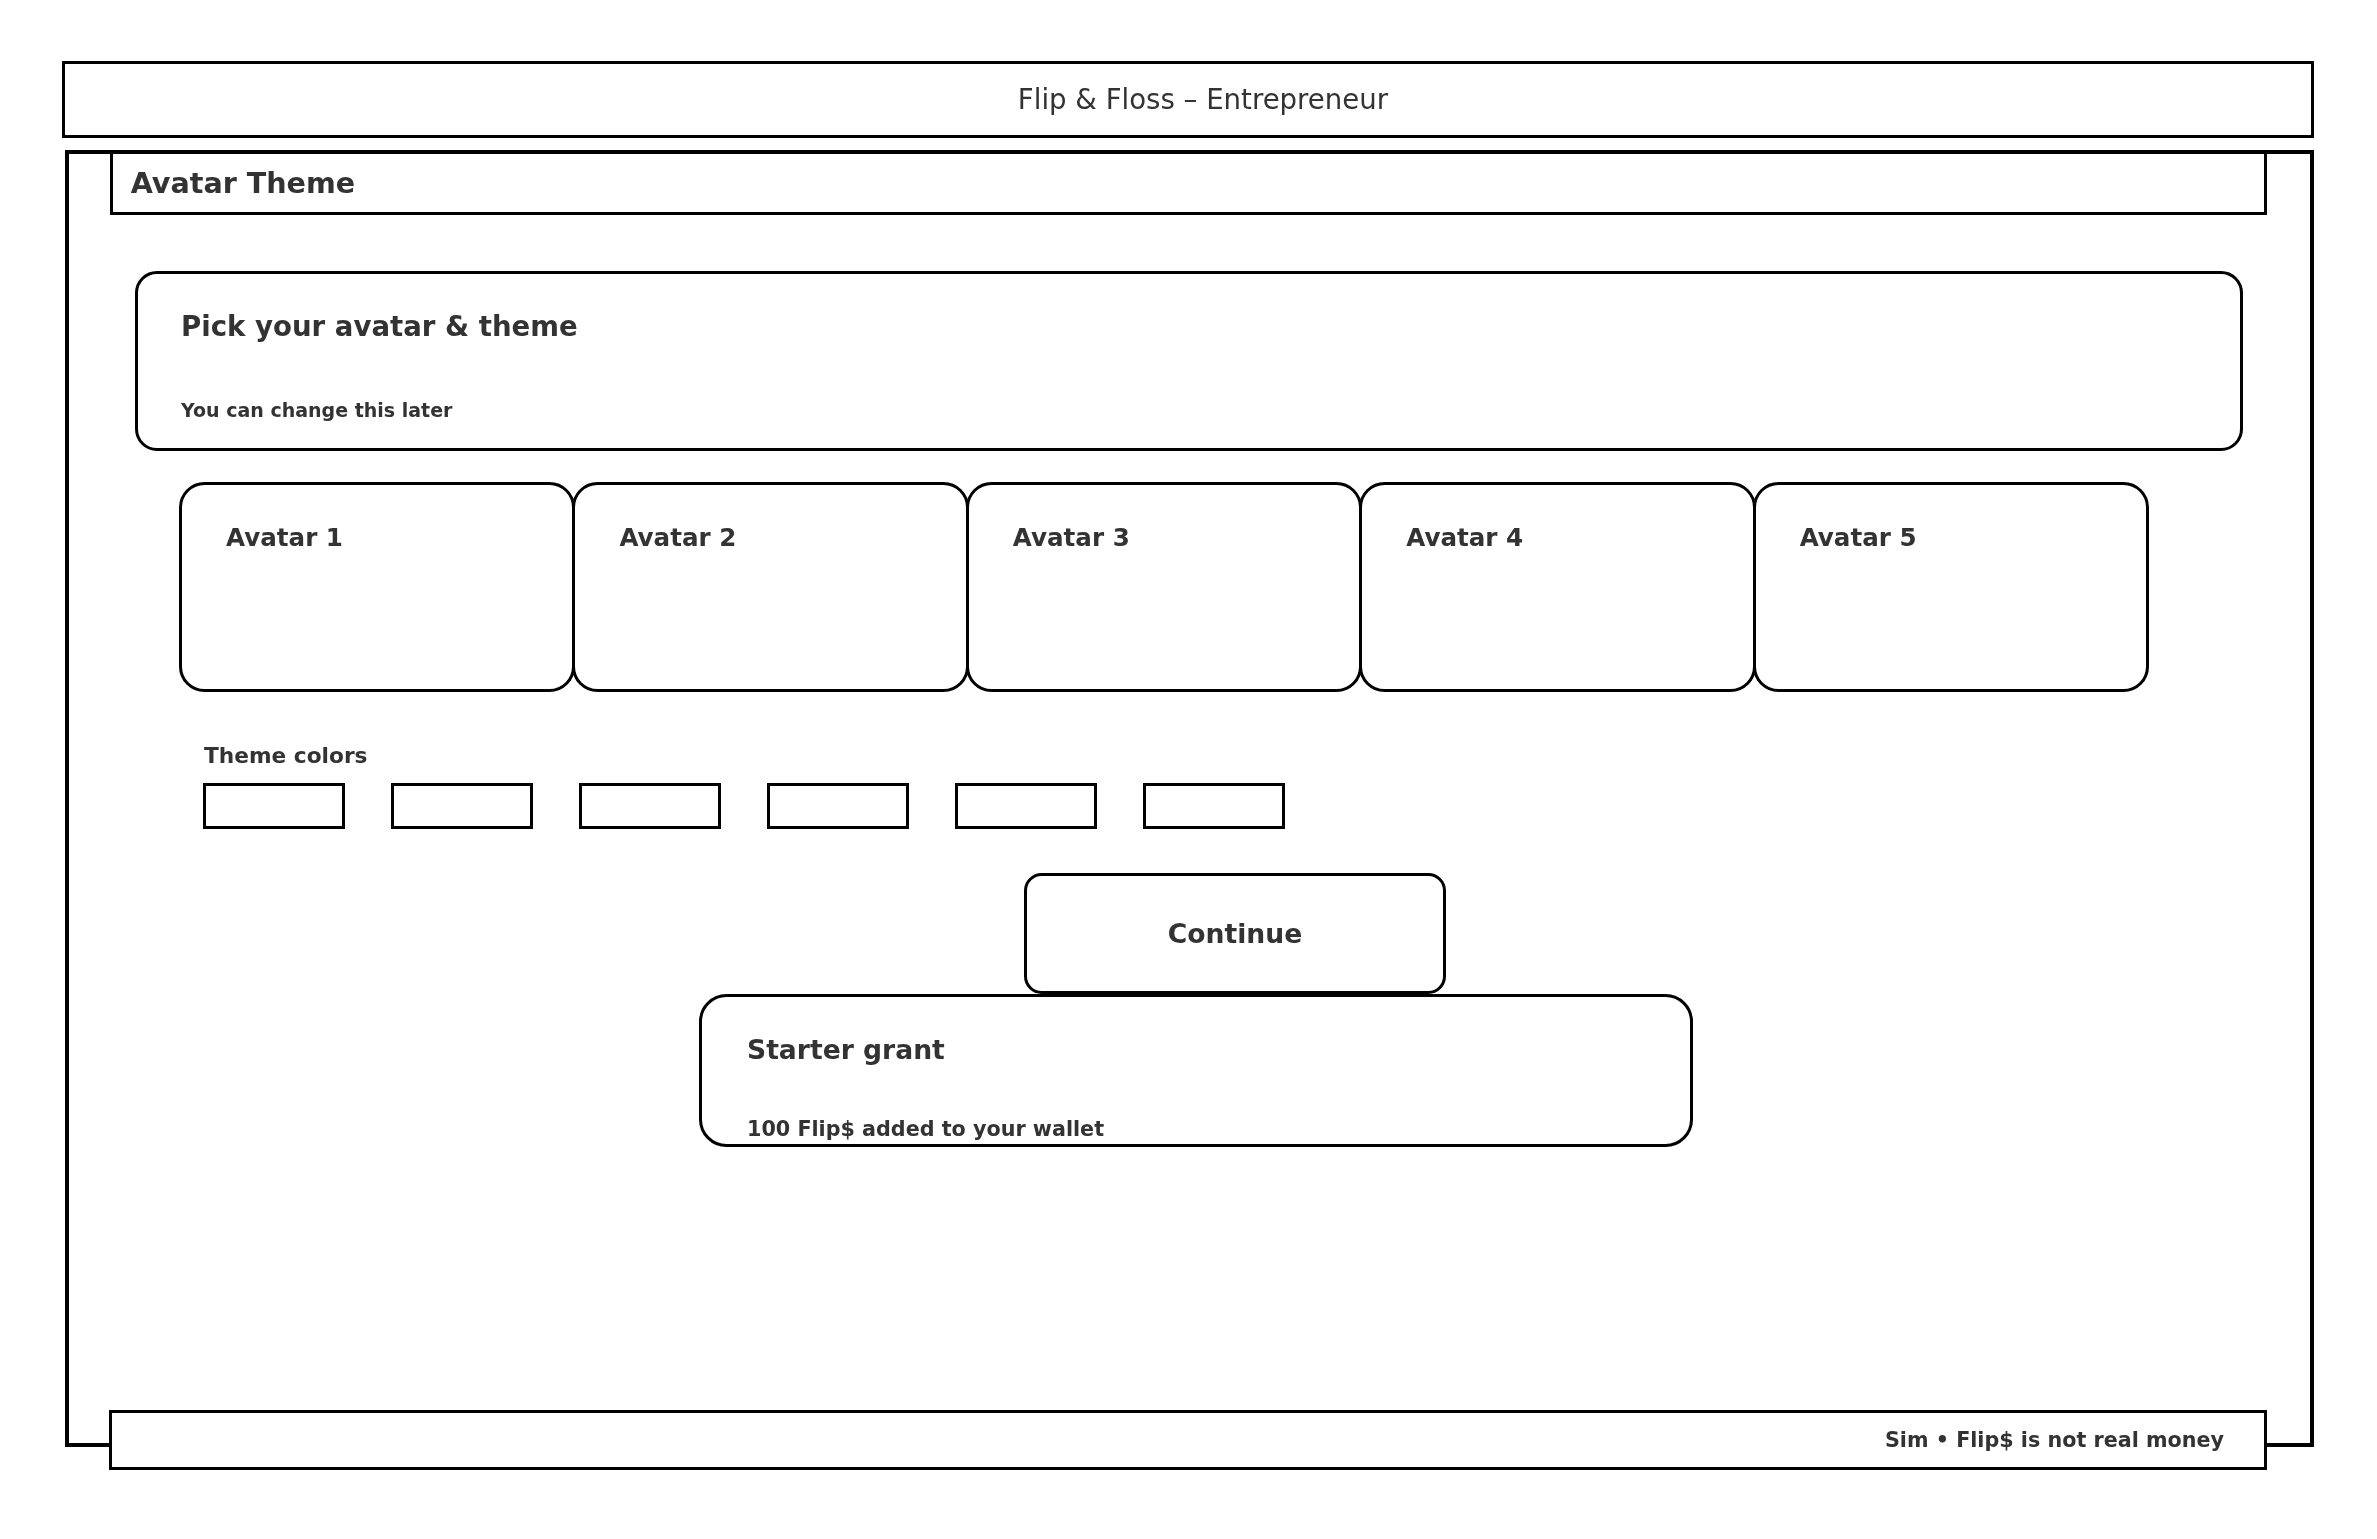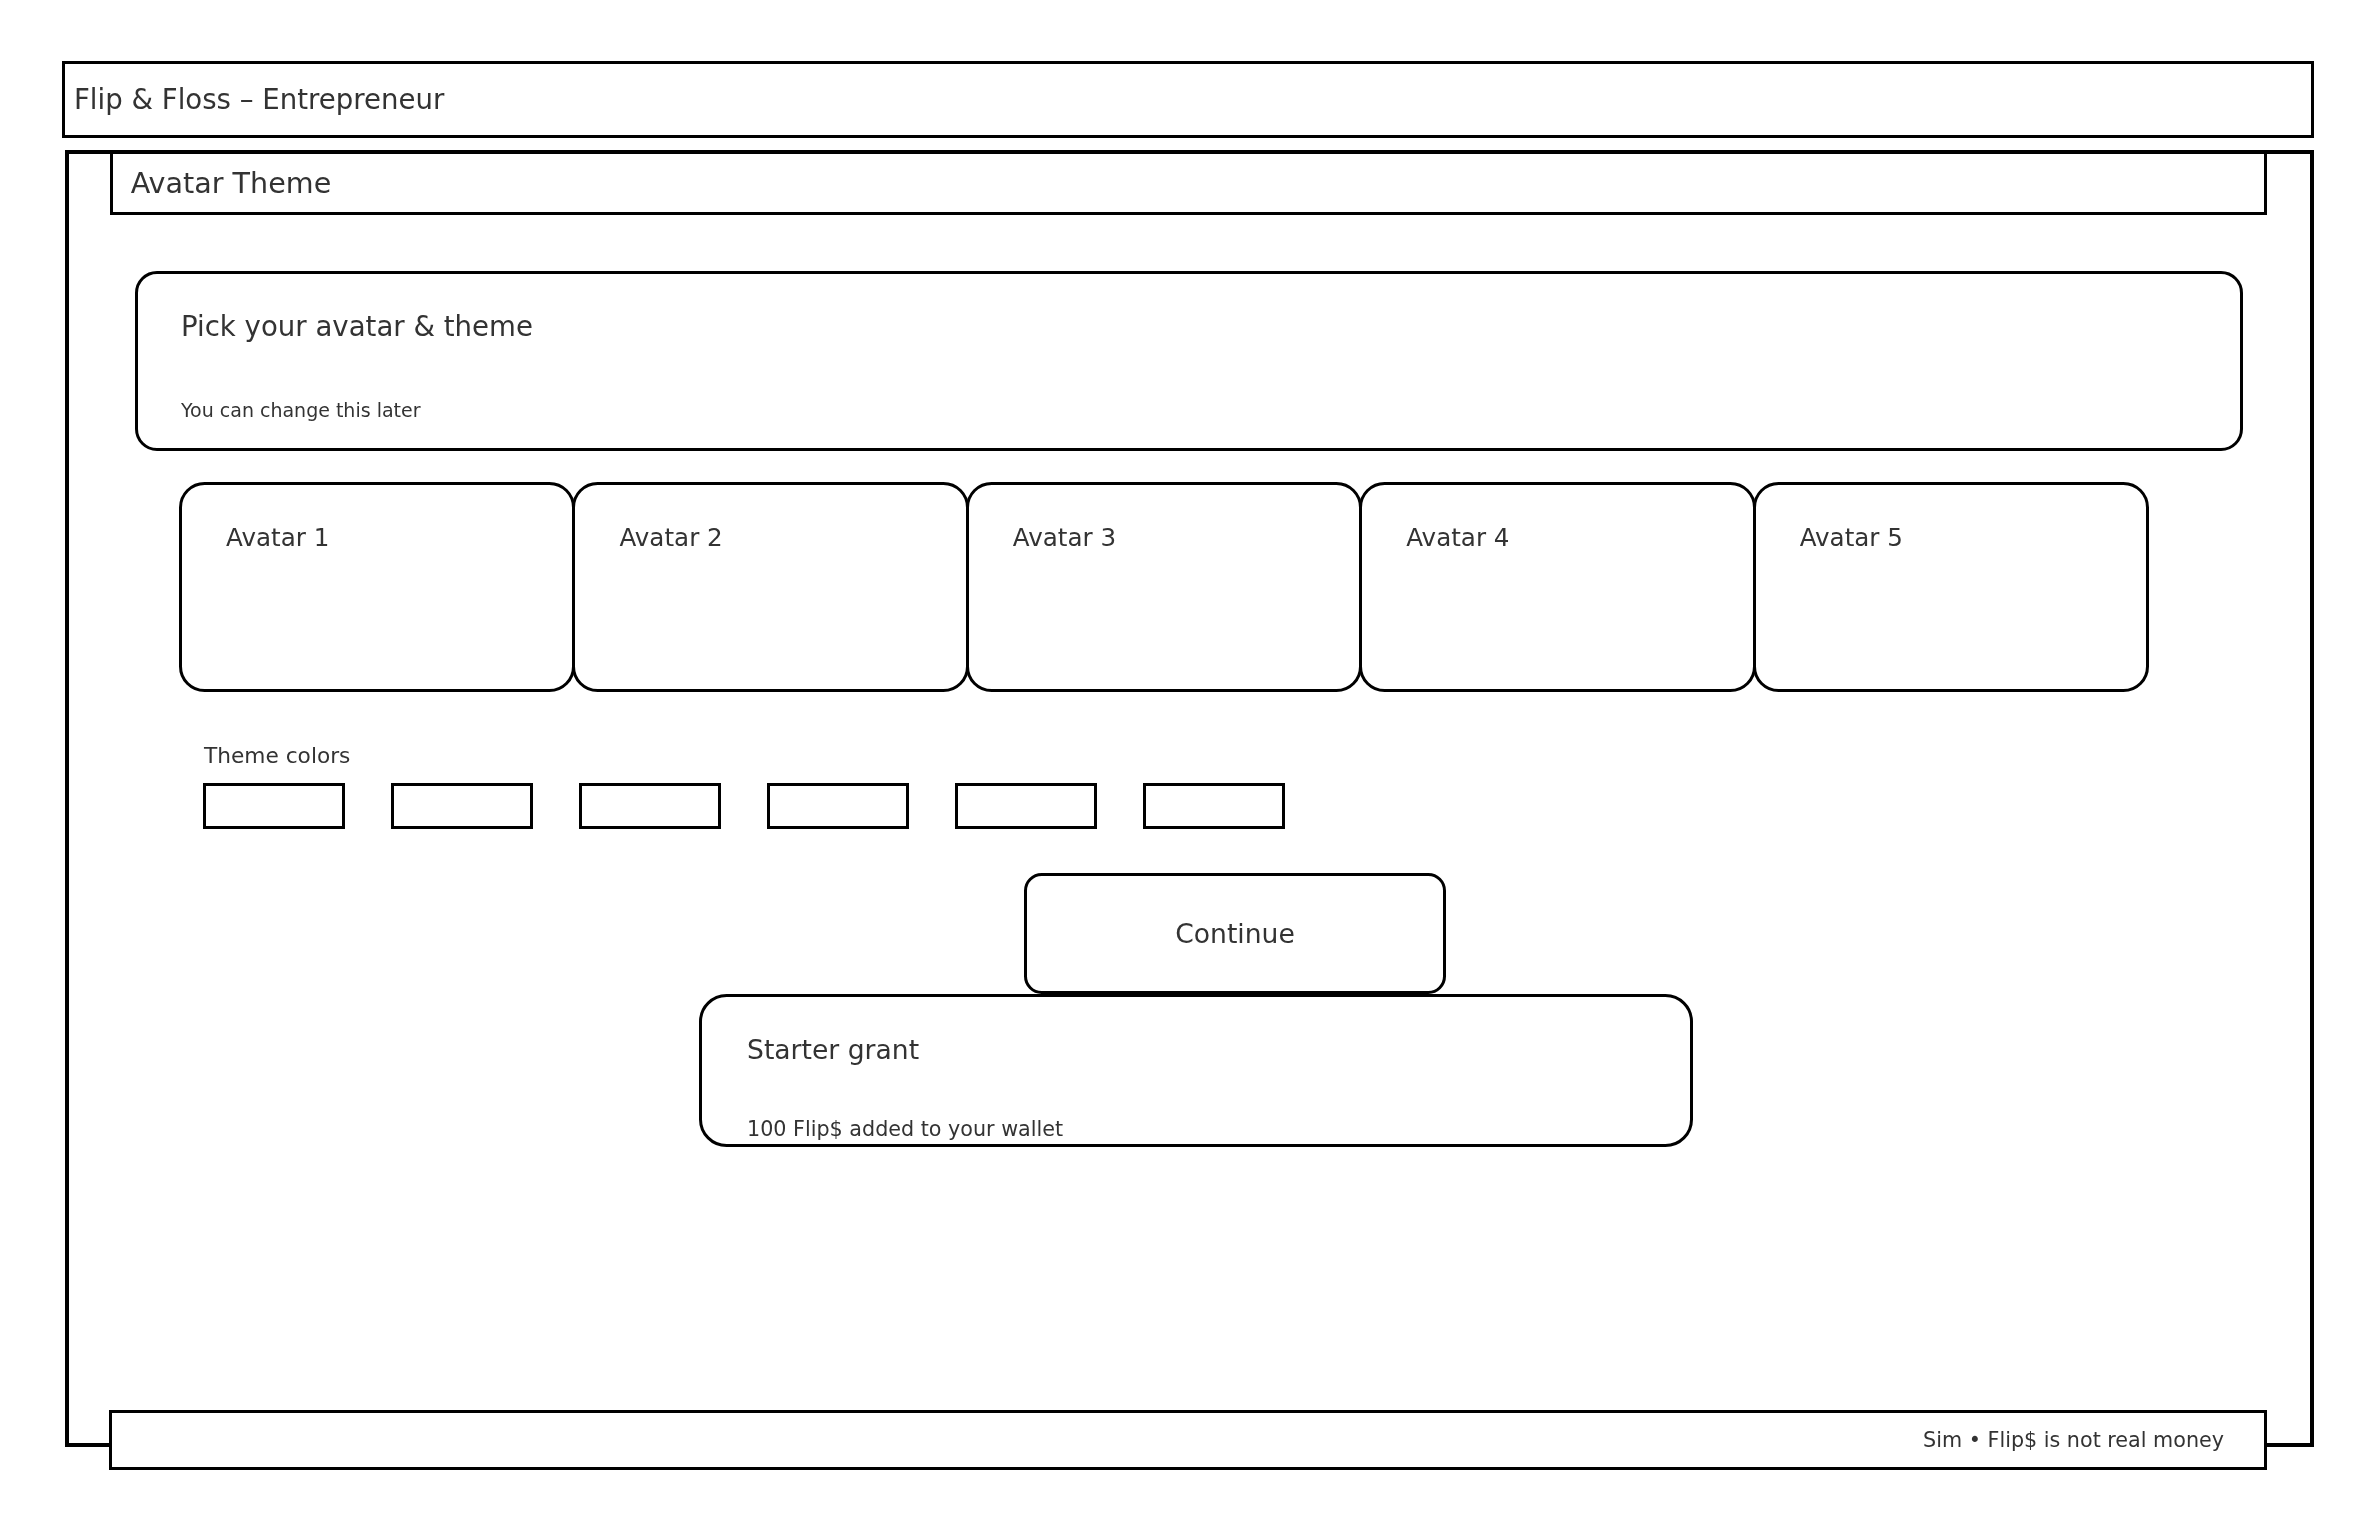--- a/index.html
+++ b/index.html
@@ -13,30 +13,32 @@
     overflow: hidden;
   }
   
   .title-bar {
     position: absolute;
     left: 62px; top: 61px;
     width: 2252px; height: 77px;
     border: 3.9px solid #000;
     background: #fff;
     display: flex; align-items: center;
-    padding-left: 9px;
+    padding-left: 30px;
     font-size: 27.6px;
+    justify-content: center;
   }
   
   .main-panel {
     position: absolute;
     left: 65px; top: 150px;
     width: 2249px; height: 1297px;
     border: 4.9px solid #000;
     background: #fff;
+    font-weight: bold;
   }
   
   .header-bar {
     position: absolute;
     left: 41px; top: 0;
     width: 2157px; height: 61px;
     border: 3.9px solid #000;
     border-top: none;
     background: #fff;
     display: flex; align-items: center;

